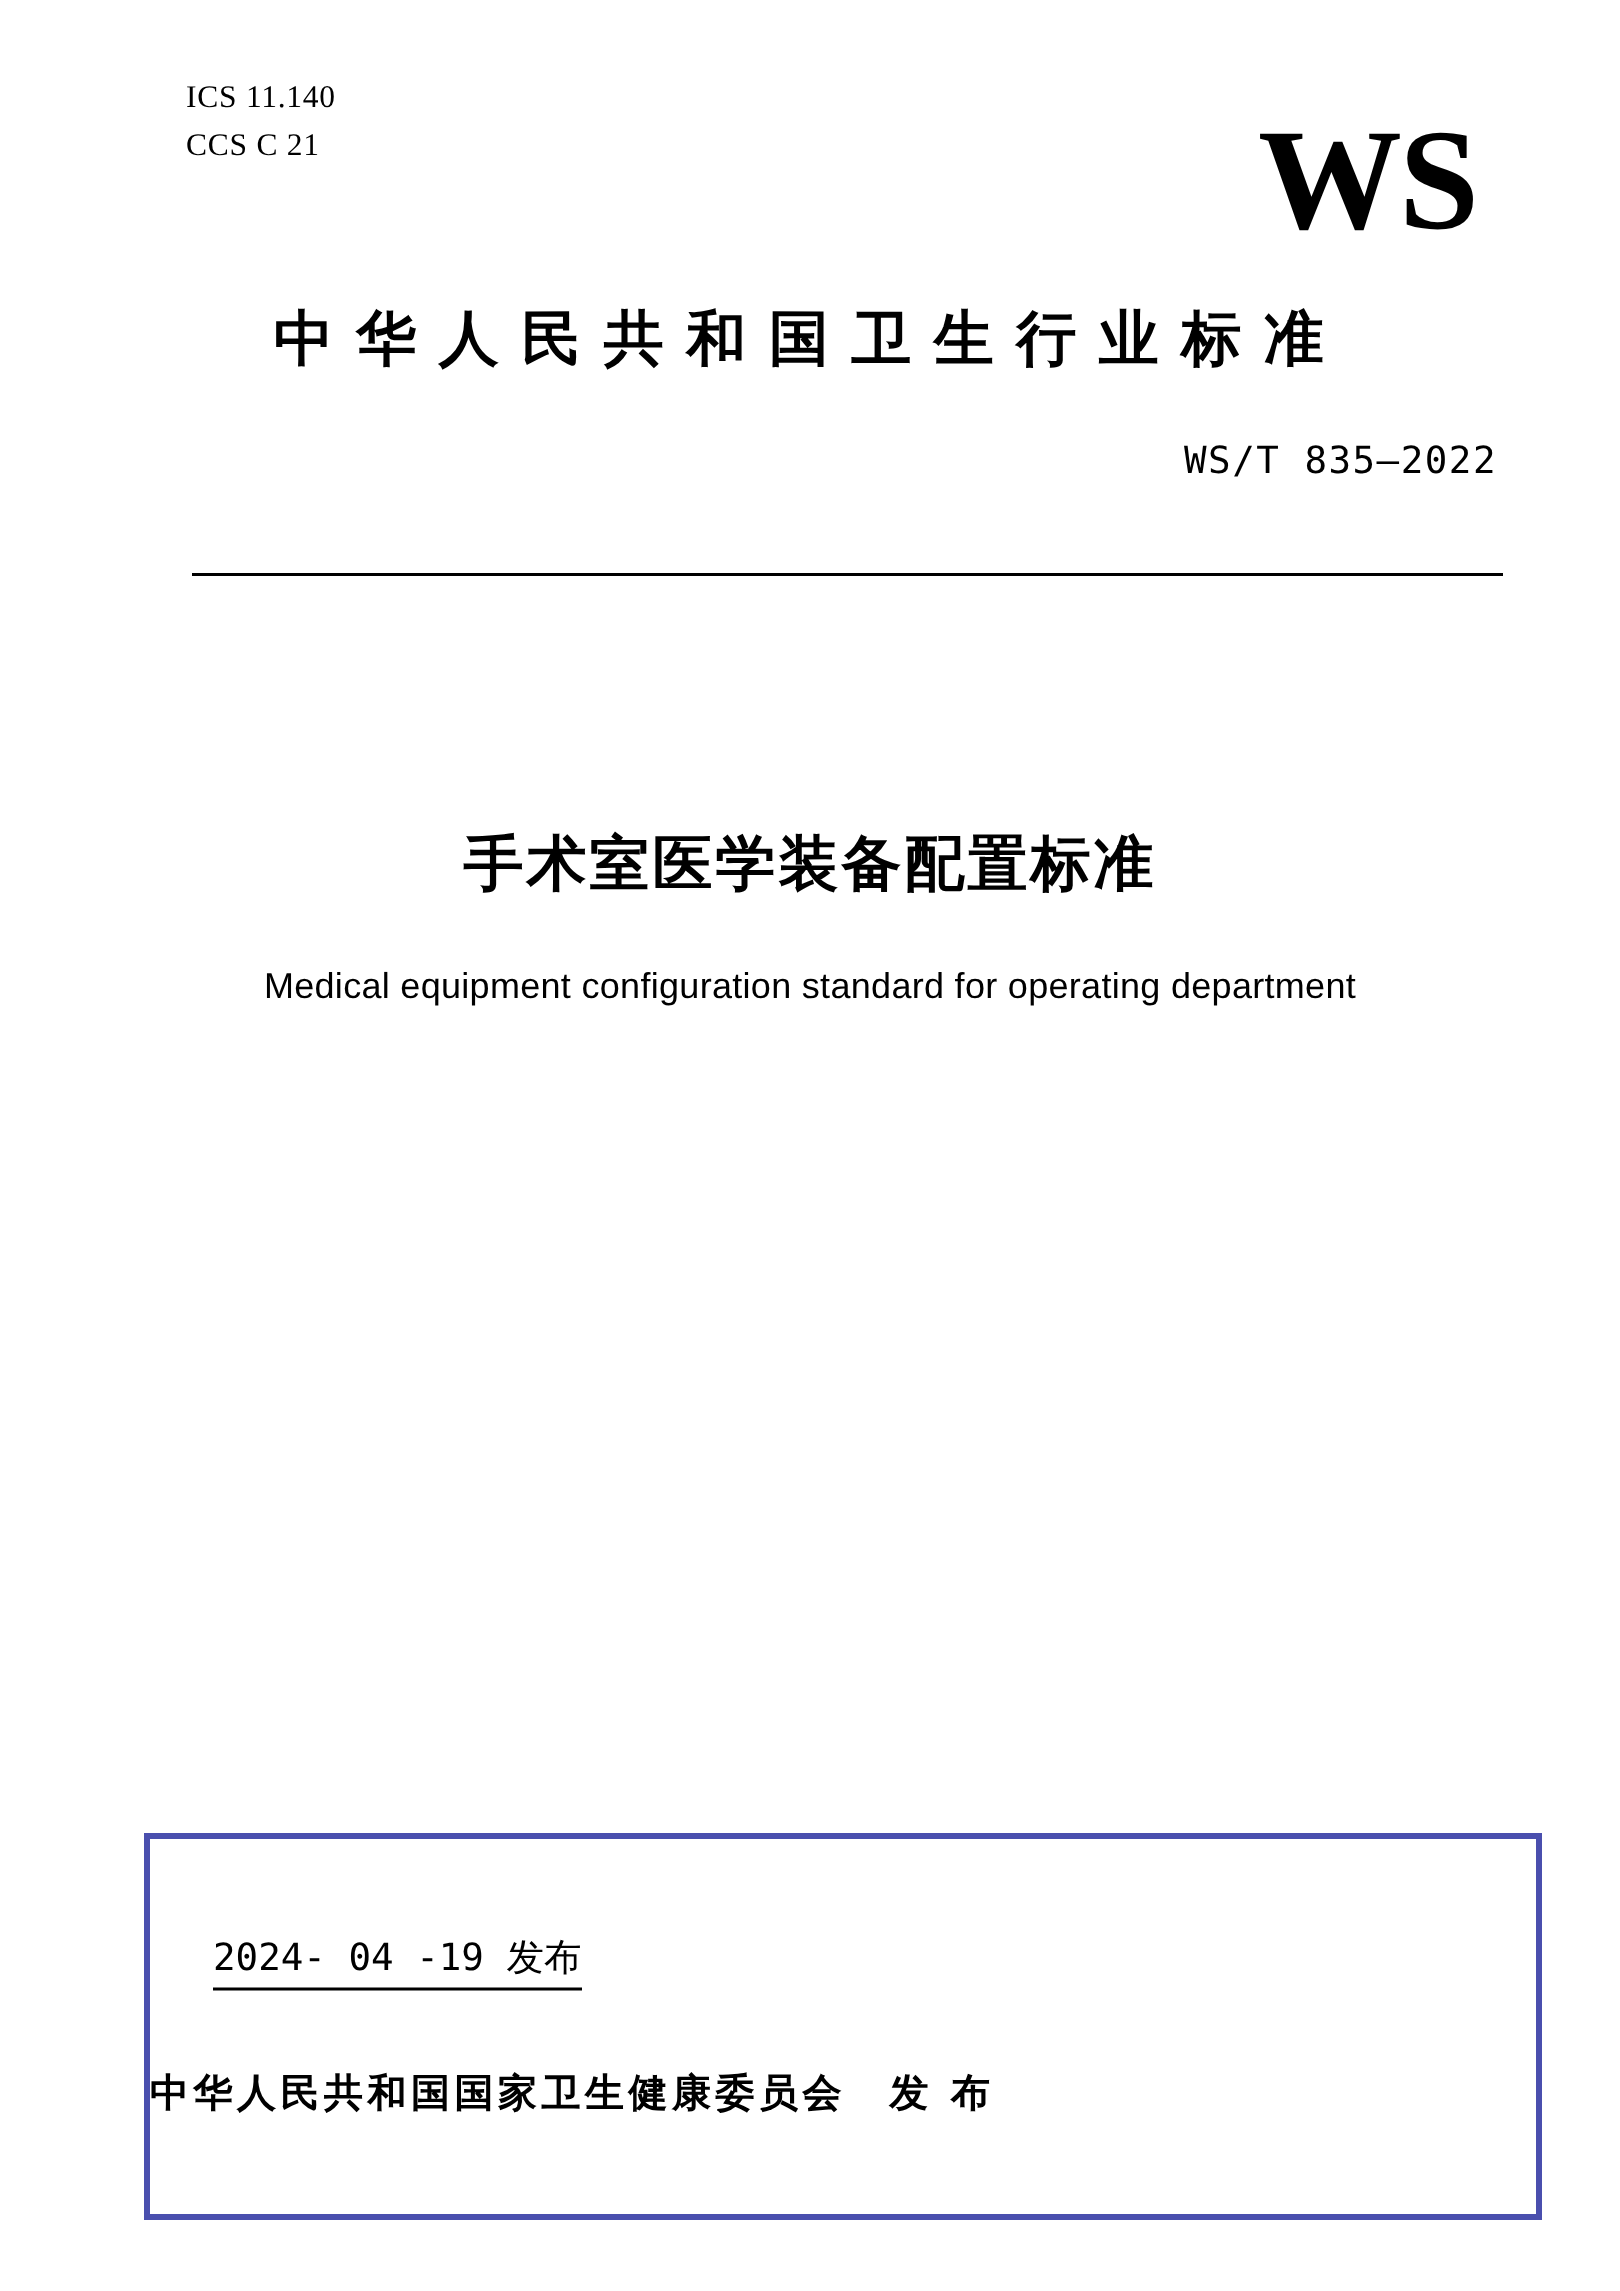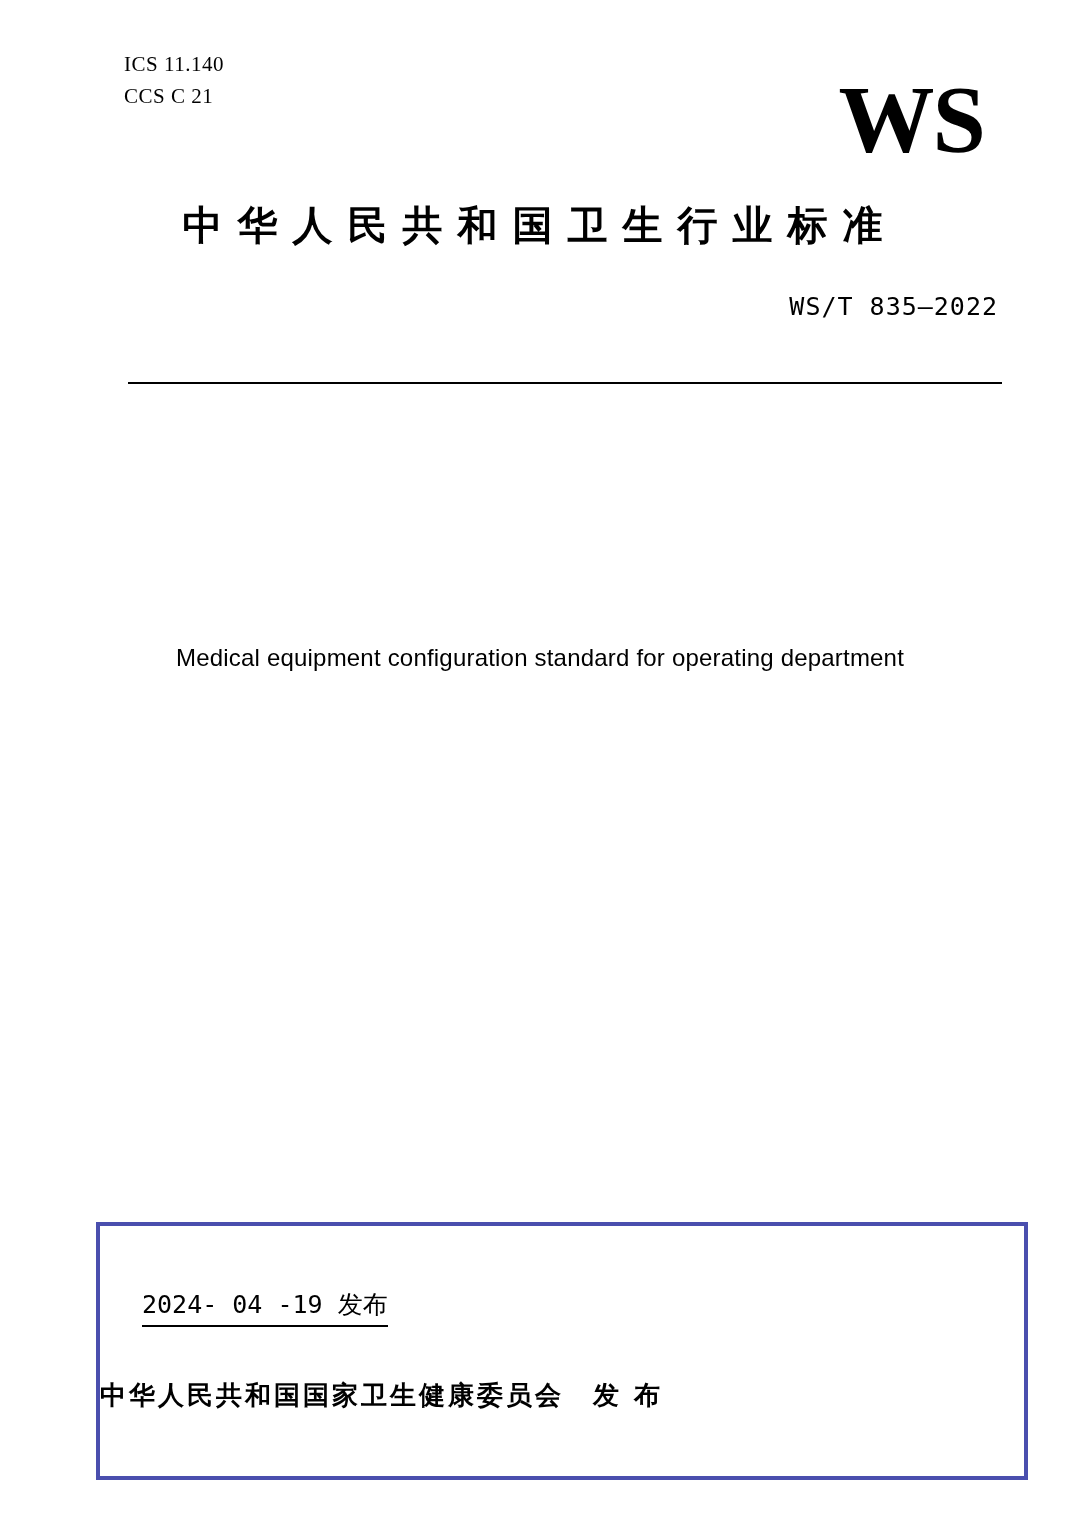--- a/index.html
+++ b/index.html
@@ -152,20 +152,21 @@
   </div>
 
   <div class="ws-logo">WS</div>
 
   <div class="cn-title">中华人民共和国卫生行业标准</div>
 
   <div class="std-no">WS/T 835—2022</div>
 
   <div class="header-rule"></div>
 
+  <div class="doc-title-cn">手术室医学装备配置标准</div>
   <div class="doc-title-en">Medical equipment configuration standard for operating department</div>
 
   <div class="pub-box">
     <div class="dates">
       <span class="date-item">2024- 04 -19 发布</span>
     </div>
     <div class="issuer">中华人民共和国国家卫生健康委员会　发 布</div>
   </div>
 
 </div>

